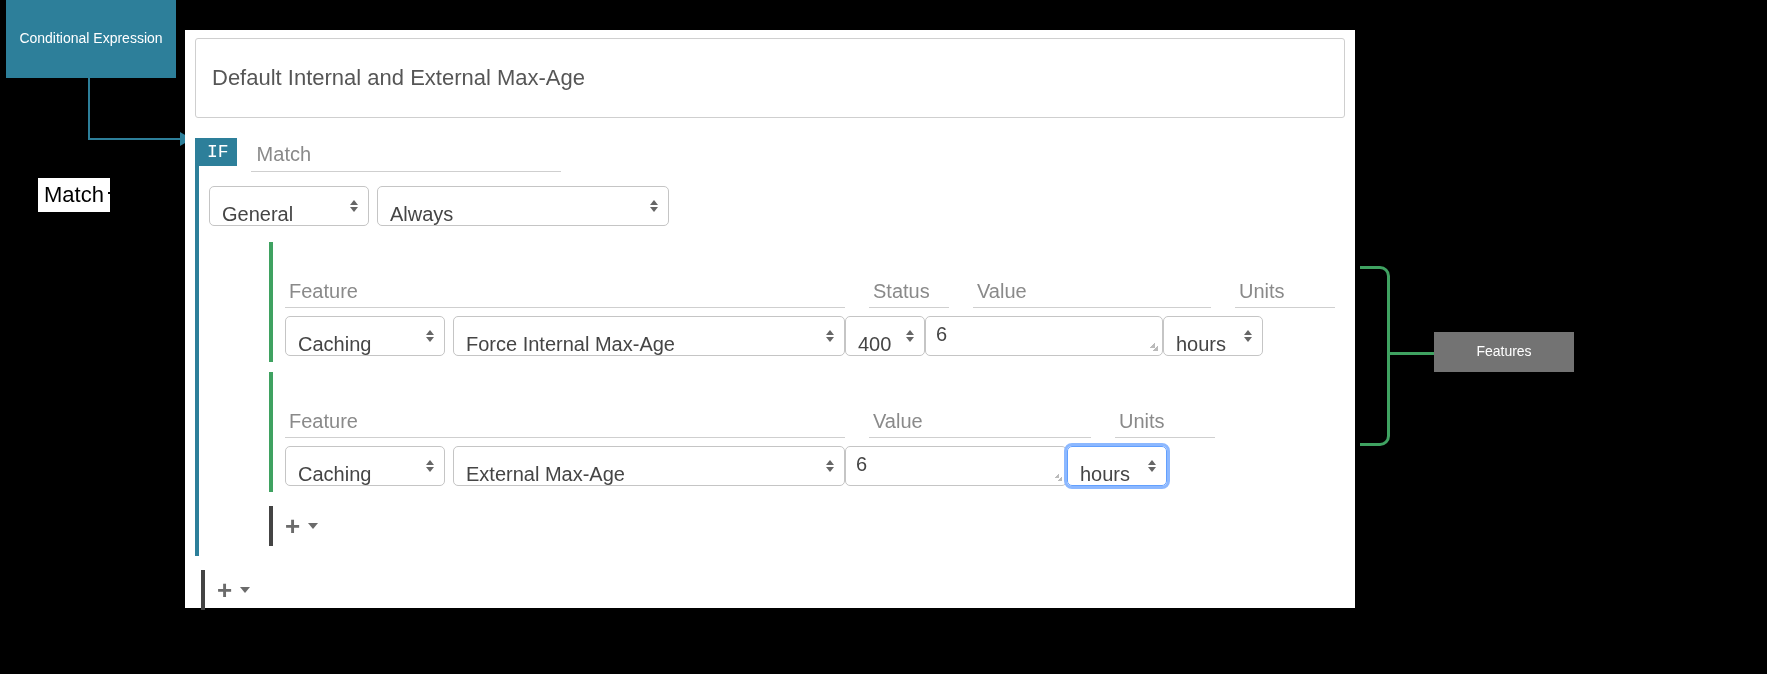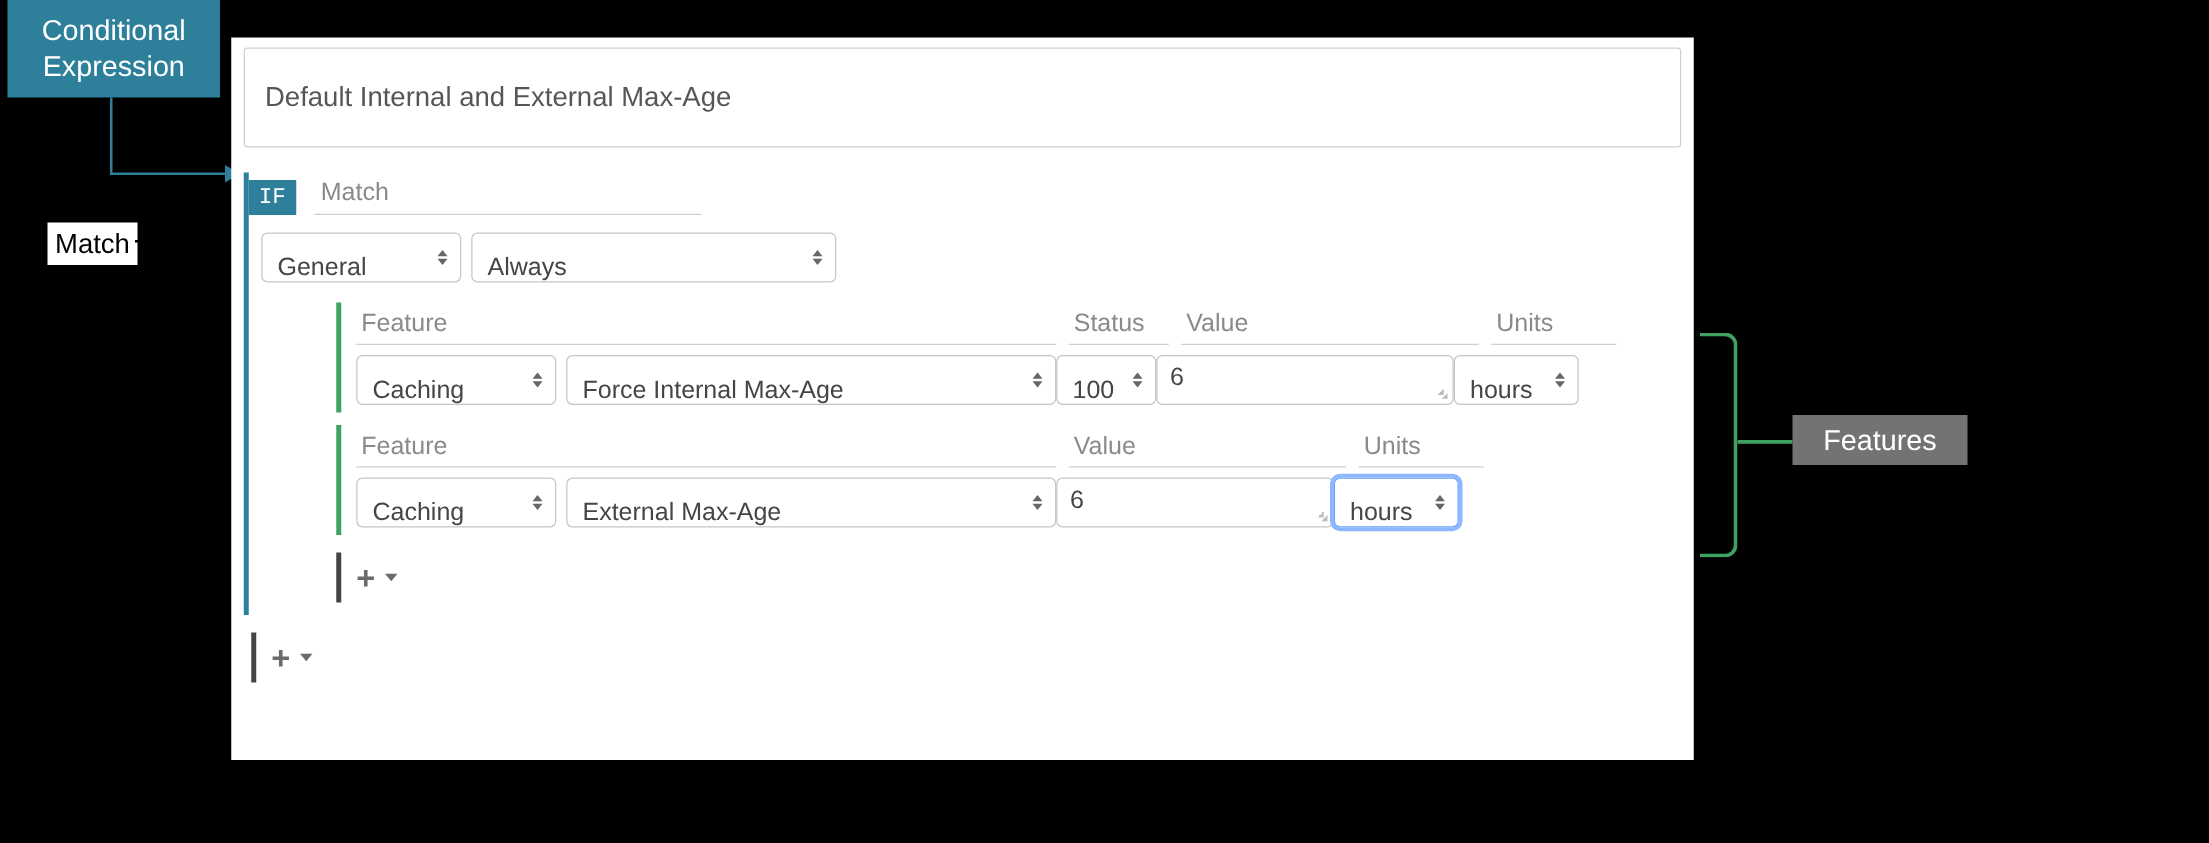--- a/index.html
+++ b/index.html
@@ -11,21 +11,21 @@
     width: 1767px;
     height: 674px;
     position: relative;
     overflow: hidden;
   }
 
   
   .callout {
     position: absolute;
     color: #fff;
-    font-size: 23px;
+    font-size: 14px;
     text-align: center;
     display: flex;
     align-items: center;
     justify-content: center;
     line-height: 1.25;
   }
   .callout.teal { background: #2d7f9a; }
   .callout.green { background: #737373; }
   .black-label {
     position: absolute;
@@ -85,21 +85,21 @@
     color: #565656;
   }
 
   .rule-body {
     margin: 20px 6px 0 6px;
     padding-left: 4px;
   }
 
   .if-line {
     display: flex;
-    align-items: flex-end;
+    align-items: flex-start;
     gap: 14px;
     border-left: 4px solid #2d7f9a;
     padding-left: 0;
   }
   .if-badge {
     background: #2d7f9a;
     color: #fff;
     font-family: "Courier New", monospace;
     font-size: 18px;
     padding: 4px 8px;
@@ -182,23 +182,24 @@
       linear-gradient(135deg, transparent 50%, #bbb 50%) 3px 3px/5px 5px no-repeat;
   }
 
   .feature-block {
     border-left: 4px solid #3fa261;
     margin: 10px 0 4px 60px;
     padding: 2px 0 6px 12px;
   }
   .feature-headers {
     display: flex;
-    gap: 10px;
+    gap: 24px;
     color: #8a8a8a;
     font-size: 20px;
+    margin-top: 32px;
   }
   .feature-headers div { border-bottom: 1px solid #cfcfcf; padding: 4px 4px; }
   .feature-row {
     display: flex;
     gap: 0;
     margin-top: 8px;
   }
 
   .addline {
     border-left: 4px solid #444;
@@ -297,21 +298,21 @@
             <div class="sel" style="width:160px;">
               <span>Caching</span>
               <span class="caret"></span>
             </div>
             <div class="sel" style="flex:1;">
               <span>Force Internal Max-Age</span>
               <span class="caret"></span>
             </div>
           </div>
           <div class="sel" style="flex:0 0 80px;">
-            <span>100</span>
+            <span>400</span>
             <span class="caret"></span>
           </div>
           <div class="textval" style="flex:0 0 238px;">
             <span>6</span>
             <span class="resize"></span>
           </div>
           <div class="sel" style="flex:0 0 100px;">
             <span>hours</span>
             <span class="caret"></span>
           </div>

